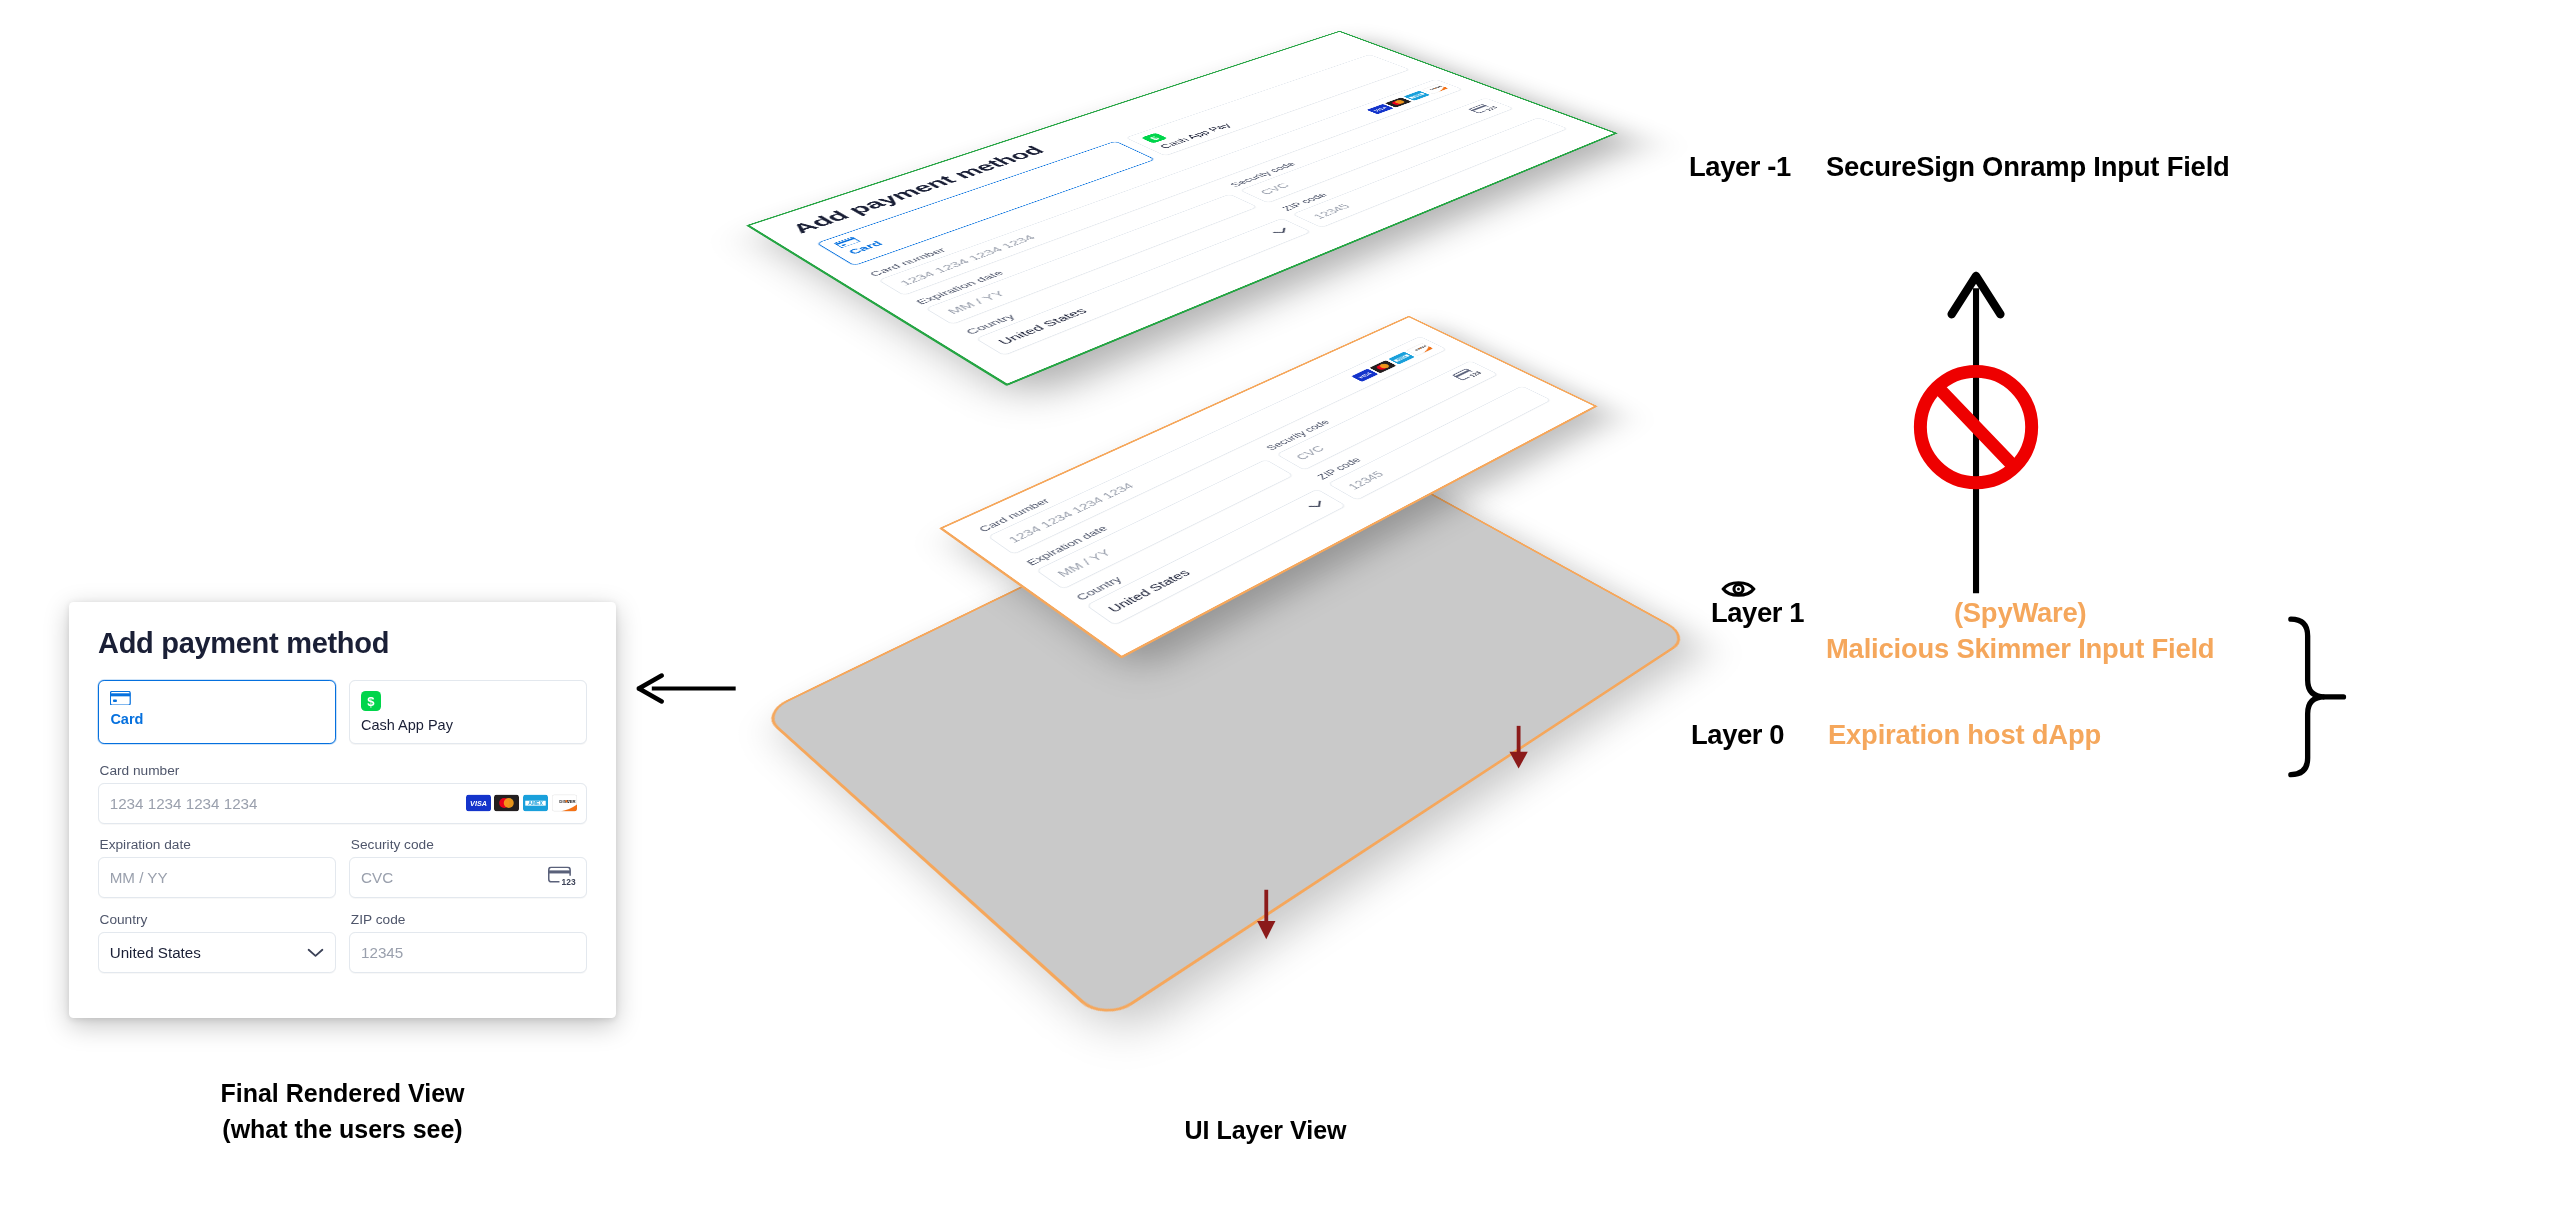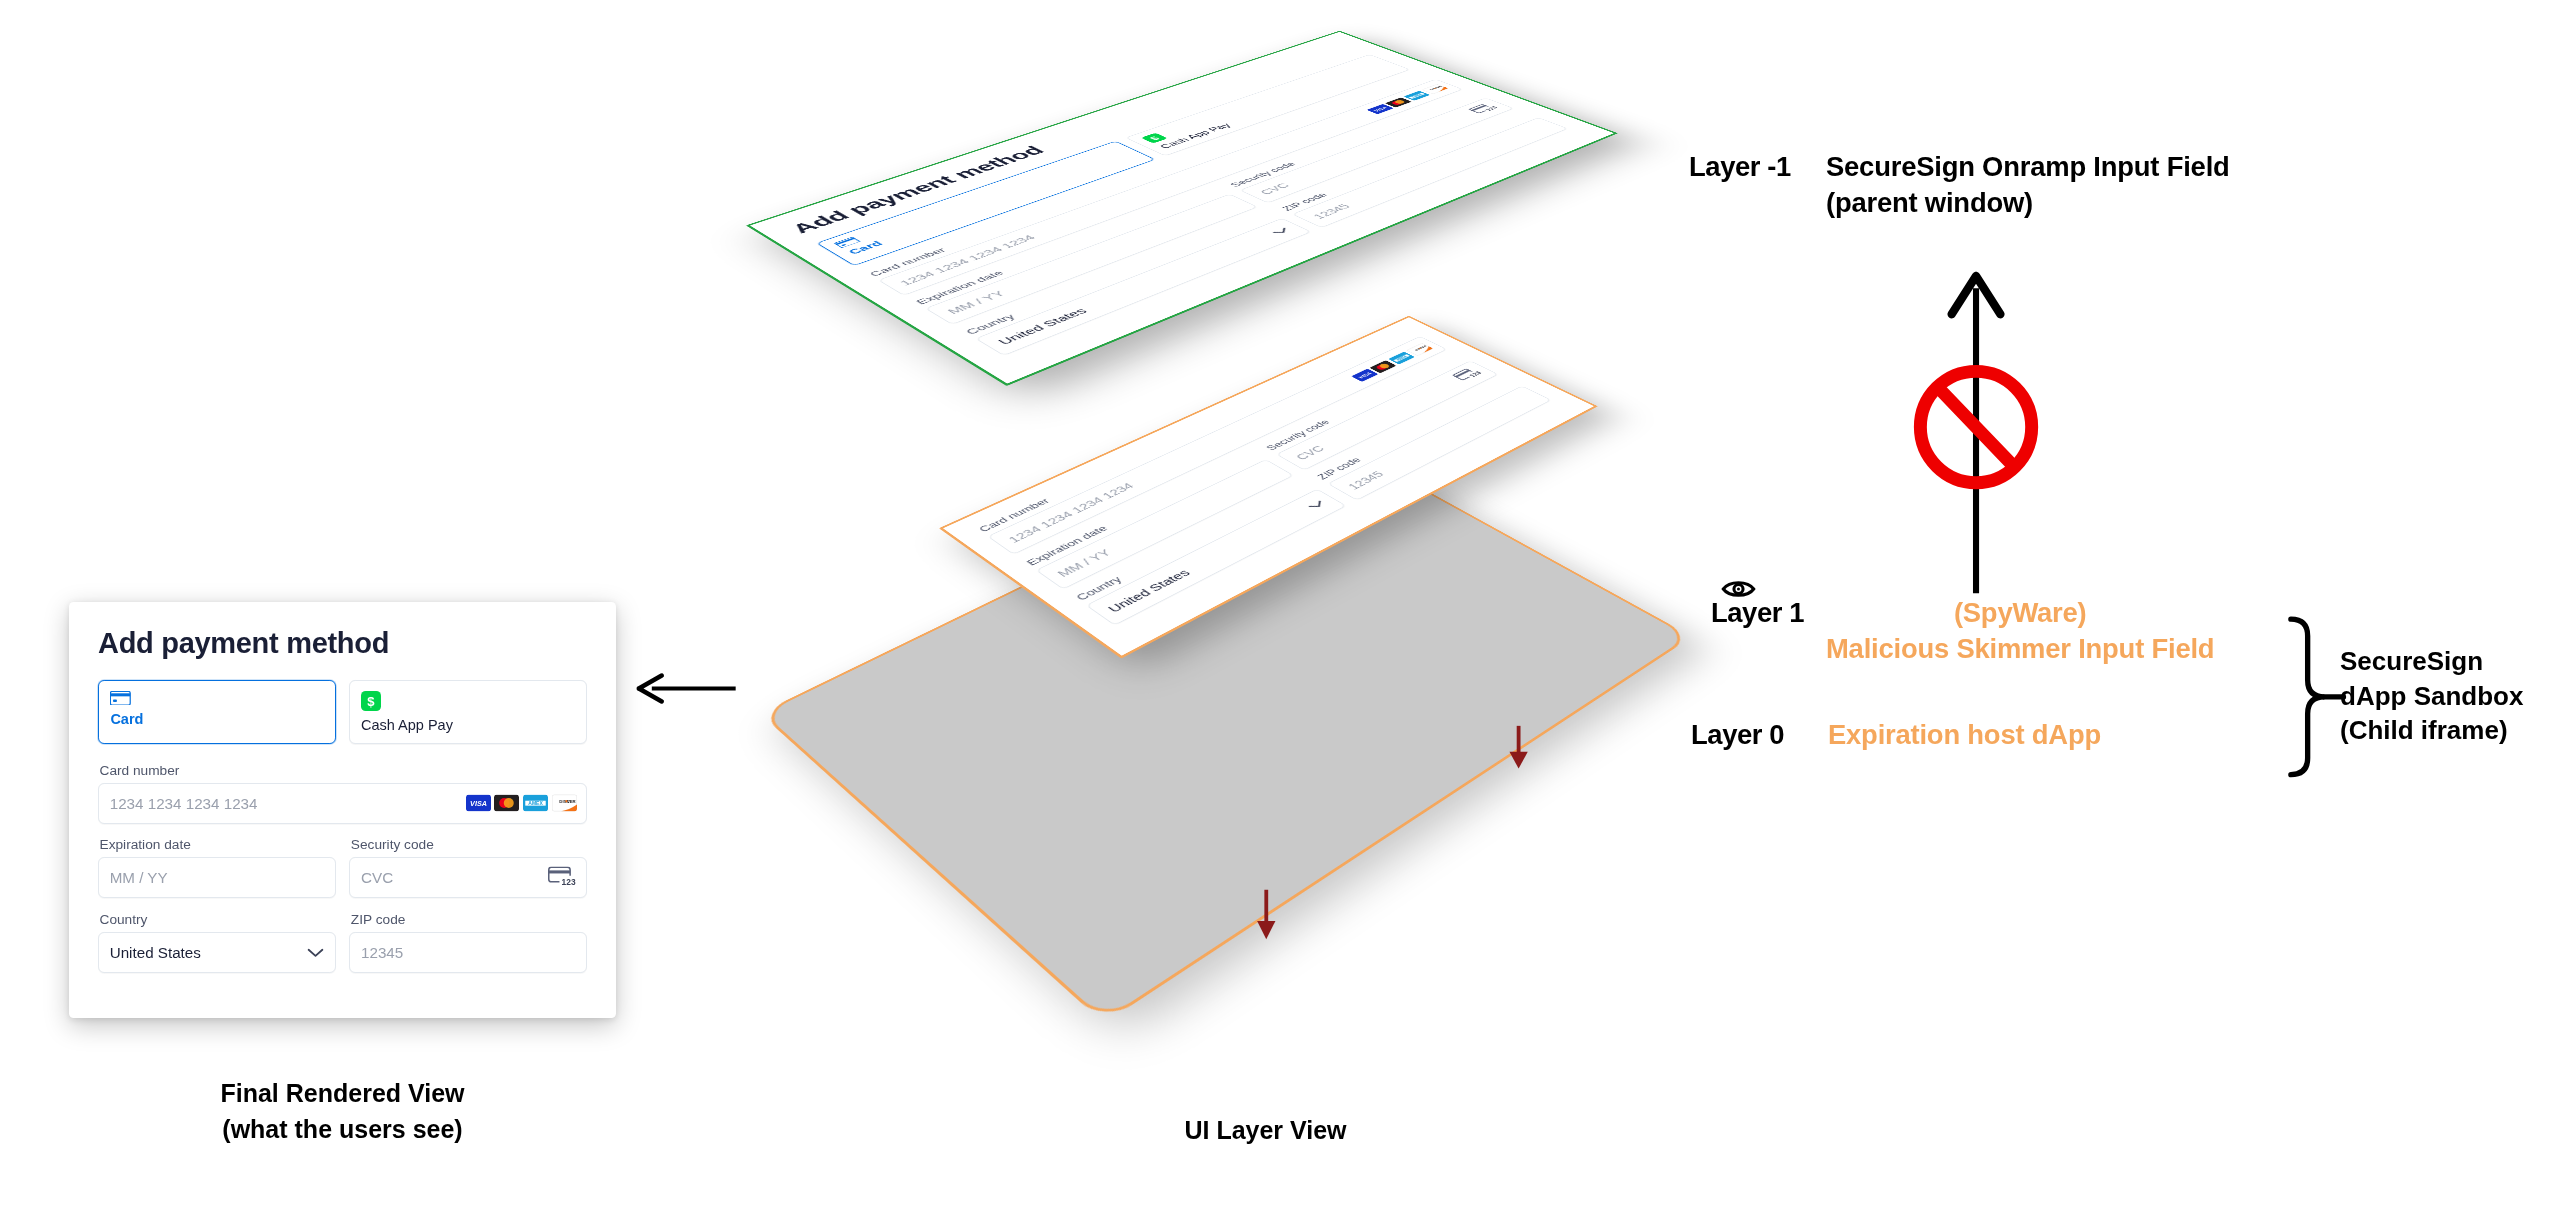--- a/index.html
+++ b/index.html
@@ -462,45 +462,39 @@
       <circle cx="23" cy="13" r="2" fill="#000"></circle>
     </svg>
   </div>
 
   <div id="legend">
 
     <div class="legend-row" style="left:0;top:0;">
       <div class="lg-layer" style="width:137px;">Layer -1</div>
       <div>
         <div class="lg-text lg-green">SecureSign Onramp Input Field</div>
-        <div class="lg-text lg-green">(parent window)</div>
       </div>
     </div>
 
     <div class="legend-row" style="left:0;top:446px;text-align:center;">
       <div class="lg-layer" style="width:137px;">Layer 1</div>
       <div>
         <div class="lg-text lg-orange">(SpyWare)</div>
         <div class="lg-text lg-orange">Malicious Skimmer Input Field</div>
       </div>
     </div>
 
     <div class="legend-row" style="left:2px;top:568px;">
       <div class="lg-layer" style="width:137px;">Layer 0</div>
       <div>
         <div class="lg-text lg-orange">Expiration host dApp</div>
       </div>
     </div>
   </div>
 
-  <div id="sandbox-note">
-    <div>SecureSign</div>
-    <div>dApp Sandbox</div>
-    <div>(Child iframe)</div>
-  </div>
 
   <div class="caption" id="cap-final">
     <div>Final Rendered View</div>
     <div>(what the users see)</div>
   </div>
   <div class="caption" id="cap-ui">UI Layer View</div>
 
 </div>
 
 

